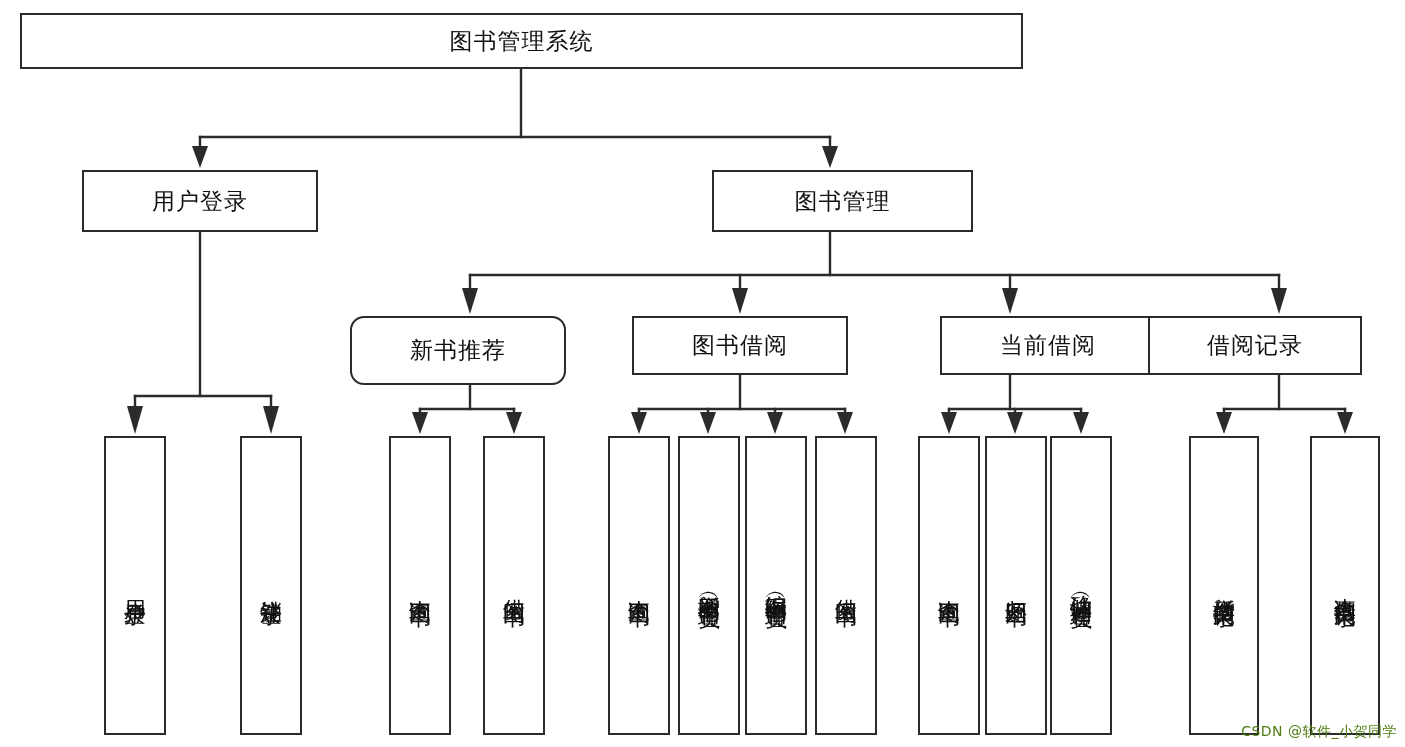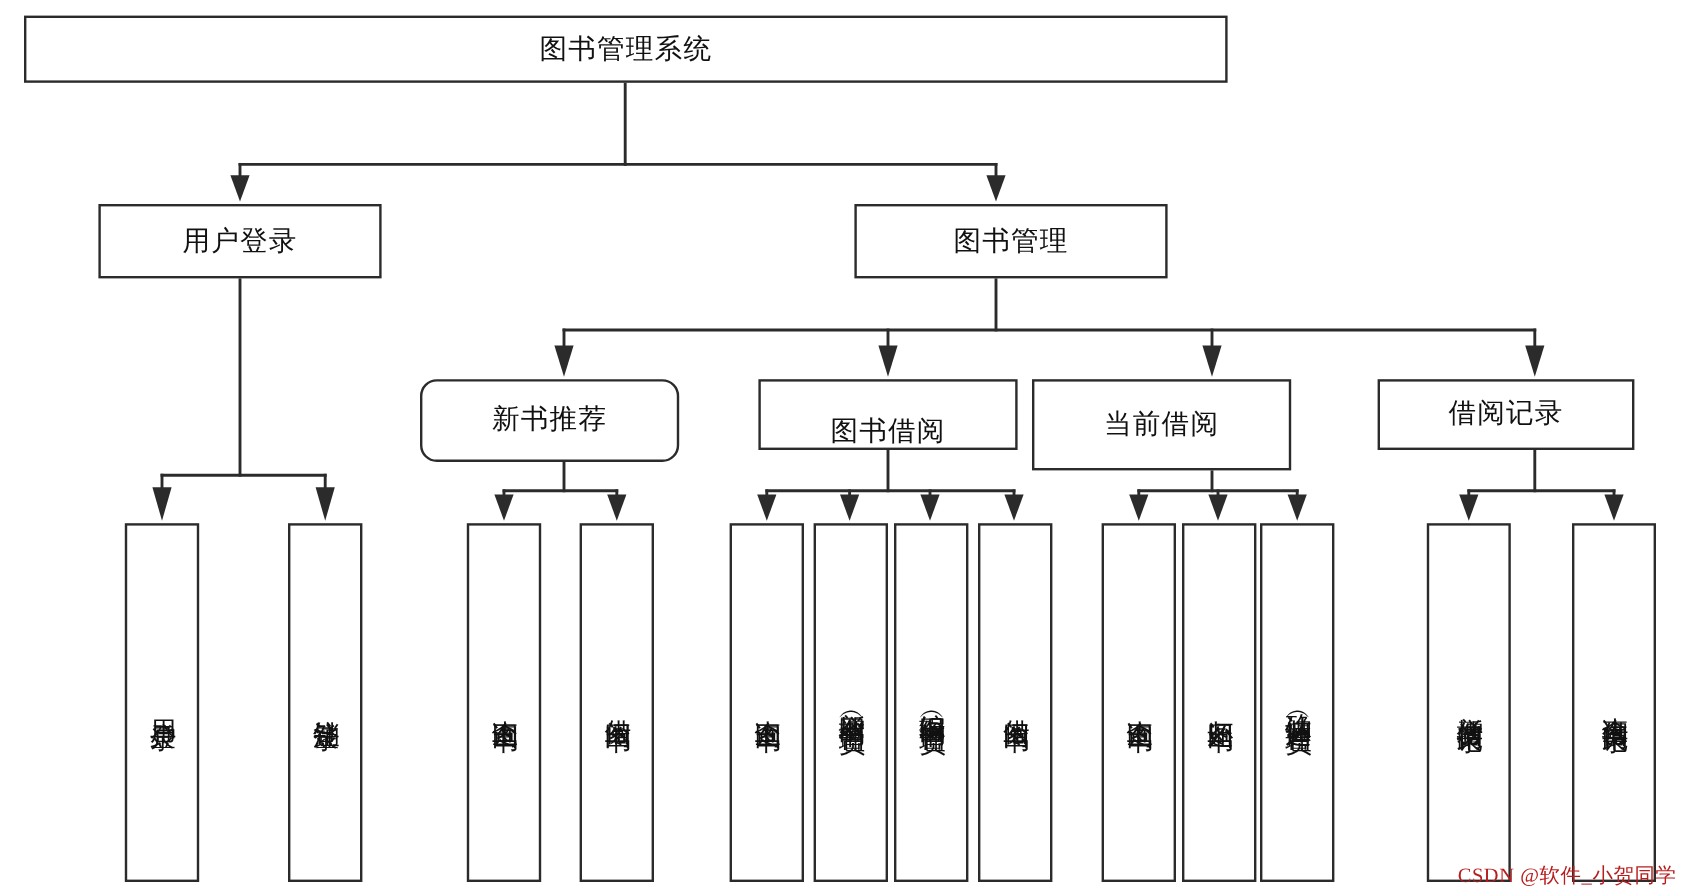--- a/index.html
+++ b/index.html
@@ -67,22 +67,22 @@
   .node .lbl {
     display: block;
   }
   
   #node-root { left: 20px;  top: 13px;  width: 1003px; height: 56px; }
   
   #node-user-login  { left: 82px;  top: 170px; width: 236px; height: 62px; }
   #node-book-manage { left: 712px; top: 170px; width: 261px; height: 62px; }
   
   #node-new-book-rec { left: 350px;  top: 316px; width: 216px; height: 69px; border-radius: 14px; }
-  #node-book-borrow  { left: 632px;  top: 316px; width: 216px; height: 59px; align-items: flex-end; }
-  #node-current-loan { left: 860px;  top: 316px; width: 216px; height: 76px; }
+  #node-book-borrow  { left: 632px;  top: 316px; width: 216px; height: 59px; }
+  #node-current-loan { left: 940px;  top: 316px; width: 216px; height: 59px; }
   #node-loan-record  { left: 1148px; top: 316px; width: 214px; height: 59px; }
   
   .leaf { top: 436px; height: 299px; width: 62px; }
   #leaf-0  { left: 104px; }
   #leaf-1  { left: 240px; }
   #leaf-2  { left: 389px; }
   #leaf-3  { left: 483px; }
   #leaf-4  { left: 608px; }
   #leaf-5  { left: 678px; }
   #leaf-6  { left: 745px; }
@@ -91,26 +91,25 @@
   #leaf-9  { left: 985px; }
   #leaf-10 { left: 1050px; }
   #leaf-11 { left: 1189px; }
   #leaf-12 { left: 1310px; }
   #leaf-11.leaf, #leaf-12.leaf { width: 70px; }
   
   #watermark {
     position: absolute;
     right: 8px;
     bottom: 6px;
-    font-size: 17px;
-    color: #b91c1c;
+    font-size: 14px;
+    color: #4d7c0f;
     letter-spacing: 0.5px;
     white-space: nowrap;
     user-select: none;
-    font-family: Liberation Serif, serif;
   }
 </style>
 </head>
 <body>
 
 <div id="canvas">
 
   <svg id="wires" viewBox="0 0 1405 747" width="1405" height="747" xmlns="http://www.w3.org/2000/svg">
 
     <line x1="521" y1="69" x2="521" y2="137"></line>

